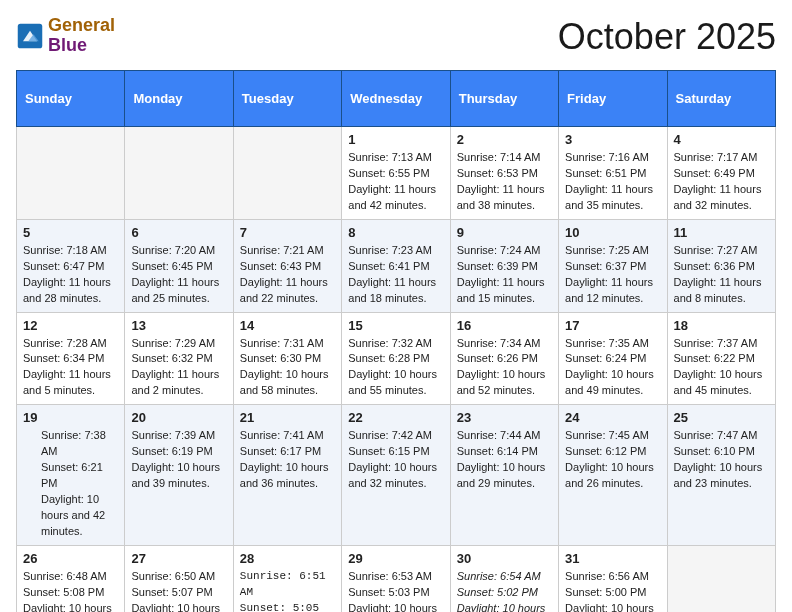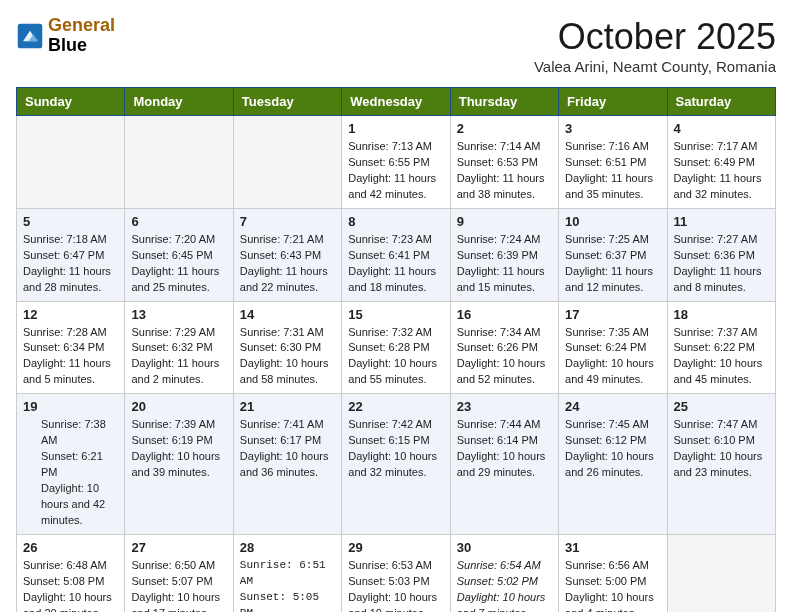--- a/index.html
+++ b/index.html
@@ -45,24 +45,24 @@
     .subtitle {
       font-size: 15px;
       color: #333;
     }
     .calendar {
       width: 100%;
       border-collapse: collapse;
       border: 1px solid #ccc;
     }
     .calendar th {
-      background-color: #4d7c0f;
+      background-color: #3b82f6;
       color: #fff;
       text-align: left;
-      padding: 6px 8px;
+      padding: 20px 8px;
       font-size: 13px;
       border: 1px solid #1a4f8a;
     }
     .calendar td {
       vertical-align: top;
       padding: 5px 6px;
       border: 1px solid #ccc;
       font-size: 11px;
       color: #222;
       width: 108px;
@@ -97,26 +97,25 @@
 
 <div class="header">
   <div class="logo">
     <svg class="logo-icon" viewBox="0 0 32 32">
       <rect x="2" y="2" width="28" height="28" rx="3" fill="#1a6eb5"></rect>
       <polygon points="8,22 16,10 24,22" fill="white" opacity="0.9"></polygon>
       <polygon points="14,22 20,14 26,22" fill="#5ba3e0" opacity="0.8"></polygon>
     </svg>
     <div class="logo-text">
       <div><span>General</span></div>
-      <div style="color:#000000;">Blue</div>
+      <div style="color:#701a75;">Blue</div>
     </div>
   </div>
   <div class="title-block">
     <div class="month-title">October 2025</div>
-    <div class="subtitle">Valea Arini, Neamt County, Romania</div>
   </div>
 </div>
 
 <table class="calendar">
   <thead>
     <tr>
     <th>Sunday</th>
         <th>Monday</th>
         <th>Tuesday</th>
         <th>Wednesday</th>

